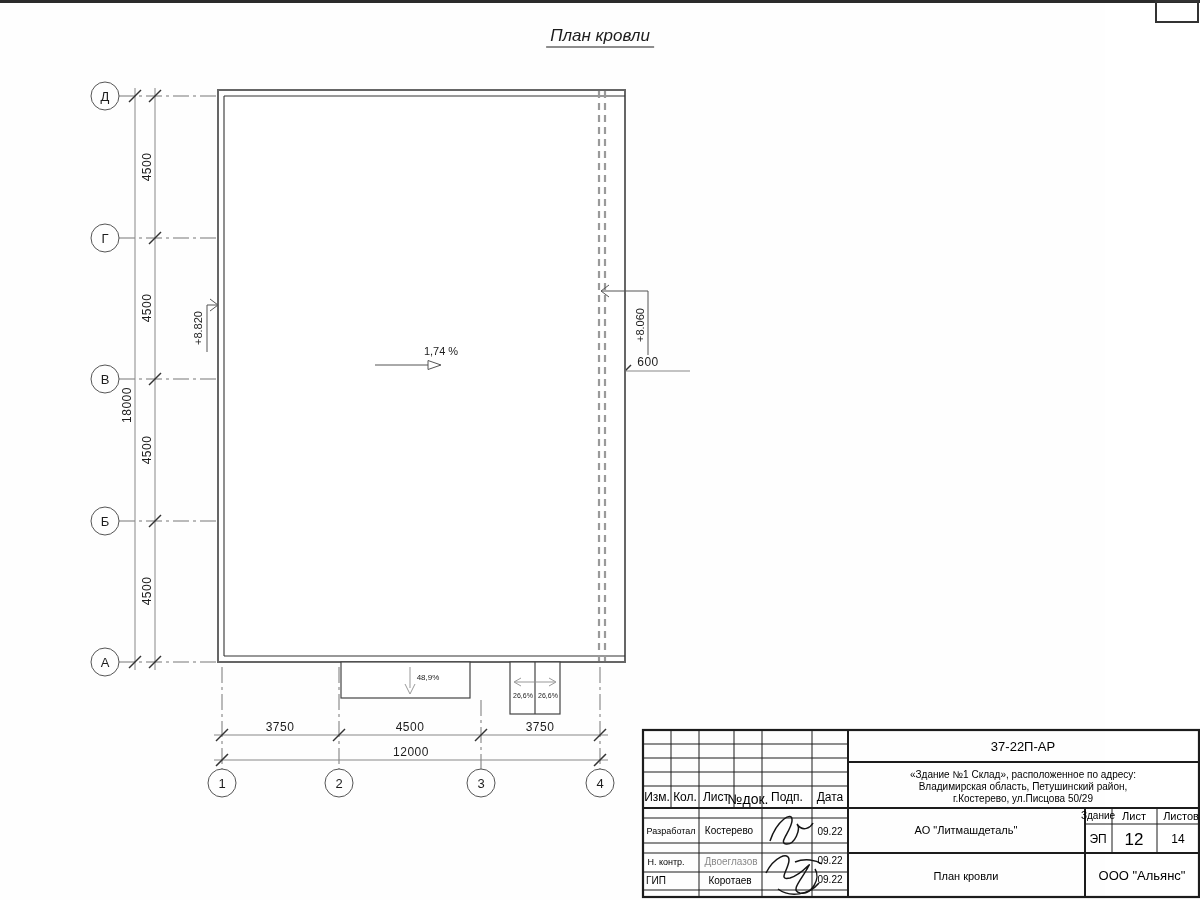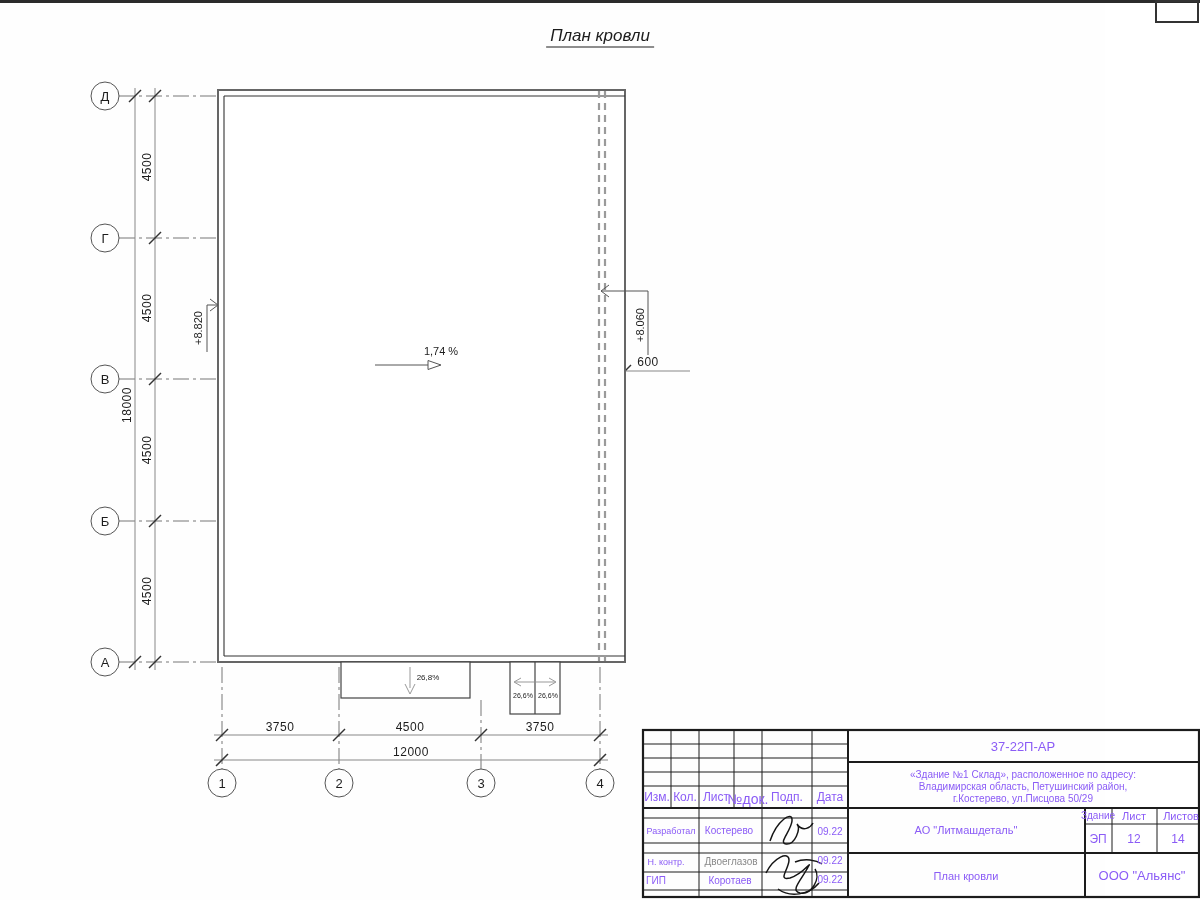--- a/index.html
+++ b/index.html
@@ -7,21 +7,21 @@
        font-family:"Liberation Sans", sans-serif;color:#222;}
   .page{position:absolute;left:0;top:0;width:1105px;height:900px;background:#fefefe;}
   .topbar{position:absolute;left:0;top:0;width:1200px;height:3px;background:#2b2b2b;}
   svg{position:absolute;left:0;top:0;}
   .t{position:absolute;transform:translate(-50%,-50%);white-space:nowrap;color:#1d1d1d;line-height:1;}
   .rot{transform:translate(-50%,-50%) rotate(-90deg);}
   .title{font-size:17px;font-style:italic;border-bottom:1px solid #1d1d1d;padding:0 4px 3px 4px;}
   .ax{font-size:13px;}
   .dim{font-size:12px;letter-spacing:0.5px;}
   .dimS{font-size:11px;}
-  .tb{color:#8b5cf6;}
+  .tb{color:#000000;}
   .muted{color:#8a8a8a;}
 </style>
 </head>
 <body>
 
 <div class="page">
   <div class="topbar"></div>
 
   <svg width="1200" height="900" viewBox="0 0 1200 900">
 
@@ -184,21 +184,21 @@
 
   <span class="t dim" style="left:280px;top:727px;">3750</span>
   <span class="t dim" style="left:410px;top:727px;">4500</span>
   <span class="t dim" style="left:540px;top:727px;">3750</span>
   <span class="t dim" style="left:411px;top:752px;">12000</span>
   <span class="t dim" style="left:648px;top:362px;">600</span>
 
   <span class="t dimS rot" style="left:198px;top:328px;">+8.820</span>
   <span class="t dimS rot" style="left:640px;top:325px;">+8.060</span>
   <span class="t dimS" style="left:403px;top:351px;margin-left:38px;">1,74 %</span>
-  <span class="t" style="left:428px;top:678px;font-size:8px;">26,8%</span>
+  <span class="t" style="left:428px;top:678px;font-size:8px;">48,9%</span>
   <span class="t" style="left:523px;top:695px;font-size:7px;">26,6%</span>
   <span class="t" style="left:548px;top:695px;font-size:7px;">26,6%</span>
 
   <span class="t tb" style="left:1023px;top:746px;font-size:13px;">37-22П-АР</span>
   <span class="t tb" style="left:1023px;top:775px;font-size:10px;">«Здание №1 Склад», расположенное по адресу:</span>
   <span class="t tb" style="left:1023px;top:787px;font-size:10px;">Владимирская область, Петушинский район,</span>
   <span class="t tb" style="left:1023px;top:799px;font-size:10px;">г.Костерево, ул.Писцова 50/29</span>
 
   <span class="t tb" style="left:657px;top:797px;font-size:12px;">Изм.</span>
   <span class="t tb" style="left:685px;top:797px;font-size:12px;">Кол.</span>
@@ -218,18 +218,18 @@
   <span class="t tb" style="left:656px;top:881px;font-size:10px;">ГИП</span>
   <span class="t tb" style="left:730px;top:881px;font-size:10px;">Коротаев</span>
   <span class="t tb" style="left:830px;top:880px;font-size:10px;">09.22</span>
 
   <span class="t tb" style="left:966px;top:830px;font-size:11px;">АО "Литмашдеталь"</span>
 
   <span class="t tb" style="left:1098px;top:816px;font-size:10px;">Здание</span>
   <span class="t tb" style="left:1134px;top:816px;font-size:11px;">Лист</span>
   <span class="t tb" style="left:1181px;top:816px;font-size:11px;">Листов</span>
   <span class="t tb" style="left:1098px;top:839px;font-size:12px;">ЭП</span>
-  <span class="t tb" style="left:1134px;top:839px;font-size:12px;">12</span>
+  <span class="t tb" style="left:1134px;top:839px;font-size:17px;">12</span>
   <span class="t tb" style="left:1178px;top:839px;font-size:12px;">14</span>
 
   <span class="t tb" style="left:966px;top:876px;font-size:11px;">План кровли</span>
   <span class="t tb" style="left:1142px;top:875px;font-size:13px;">ООО "Альянс"</span>
 </div>
 
 </body></html>

